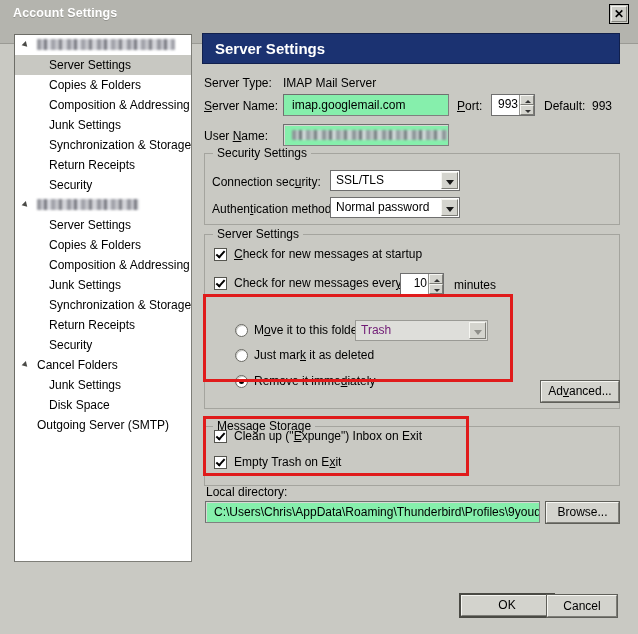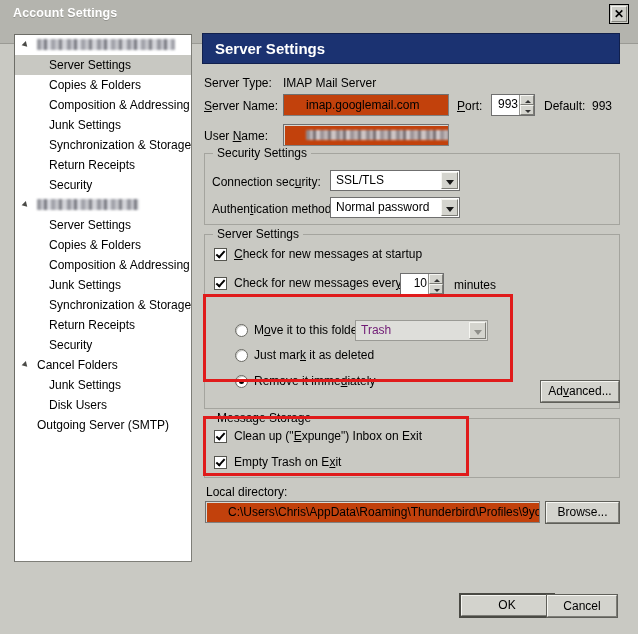--- a/index.html
+++ b/index.html
@@ -208,28 +208,28 @@
     font-weight: bold;
     line-height: 29px;
     padding-left: 12px;
   }
 
   .row { position: absolute; font-size: 12px; }
   .lbl-static { color: #000; }
 
   .textfield {
     position: absolute;
-    background: #c2410c;
+    background: #86efac;
     border: 1px solid #808080;
     border-top-color: #6f6f6f;
     border-left-color: #6f6f6f;
     box-sizing: border-box;
     font-family: "Liberation Sans", sans-serif;
     font-size: 12px;
-    padding: 2px 22px;
+    padding: 2px 8px;
     line-height: 16px;
     color: #000;
     overflow: hidden;
     white-space: nowrap;
   }
   .textfield.inset {
     box-shadow: inset 1px 1px 0 #d8d8d4;
   }
 
   .spinner {
@@ -473,21 +473,21 @@
       </div>
 
       <div class="tree-row root">
         <span class="expander"></span>
         <span>Cancel Folders</span>
       </div>
       <div class="tree-row child">
         <span>Junk Settings</span>
       </div>
       <div class="tree-row child">
-        <span>Disk Users</span>
+        <span>Disk Space</span>
       </div>
       <div class="tree-row level1">
         <span>Outgoing Server (SMTP)</span>
       </div>
     </div>
 
 
     <div class="main">
 
       <div class="panel-header">Server Settings</div>
@@ -567,21 +567,21 @@
 
       <div class="checkrow" style="left:35px; top:346px;">
         <span class="radio selected"></span>
         <span class="rd-label">Remove it imme<span class="u">d</span>iately</span>
       </div>
 
       <div class="button btn3d" style="left:340px; top:352px; width:80px; height:23px;">
         <span>Ad<span class="u">v</span>anced...</span>
       </div>
 
-      <div class="groupbox" style="left:4px; top:390px; width:416px; height:60px;">
+      <div class="groupbox" style="left:4px; top:398px; width:416px; height:60px;">
         <div class="gb-title">Message Storage</div>
       </div>
 
       <div class="checkrow" style="left:14px; top:401px;">
         <span class="checkbox checked"></span>
         <span class="ck-label">Clean up ("<span class="u">E</span>xpunge") Inbox on Exit</span>
       </div>
       <div class="checkrow" style="left:14px; top:427px;">
         <span class="checkbox checked"></span>
         <span class="ck-label">Empty Trash on E<span class="u">x</span>it</span>

